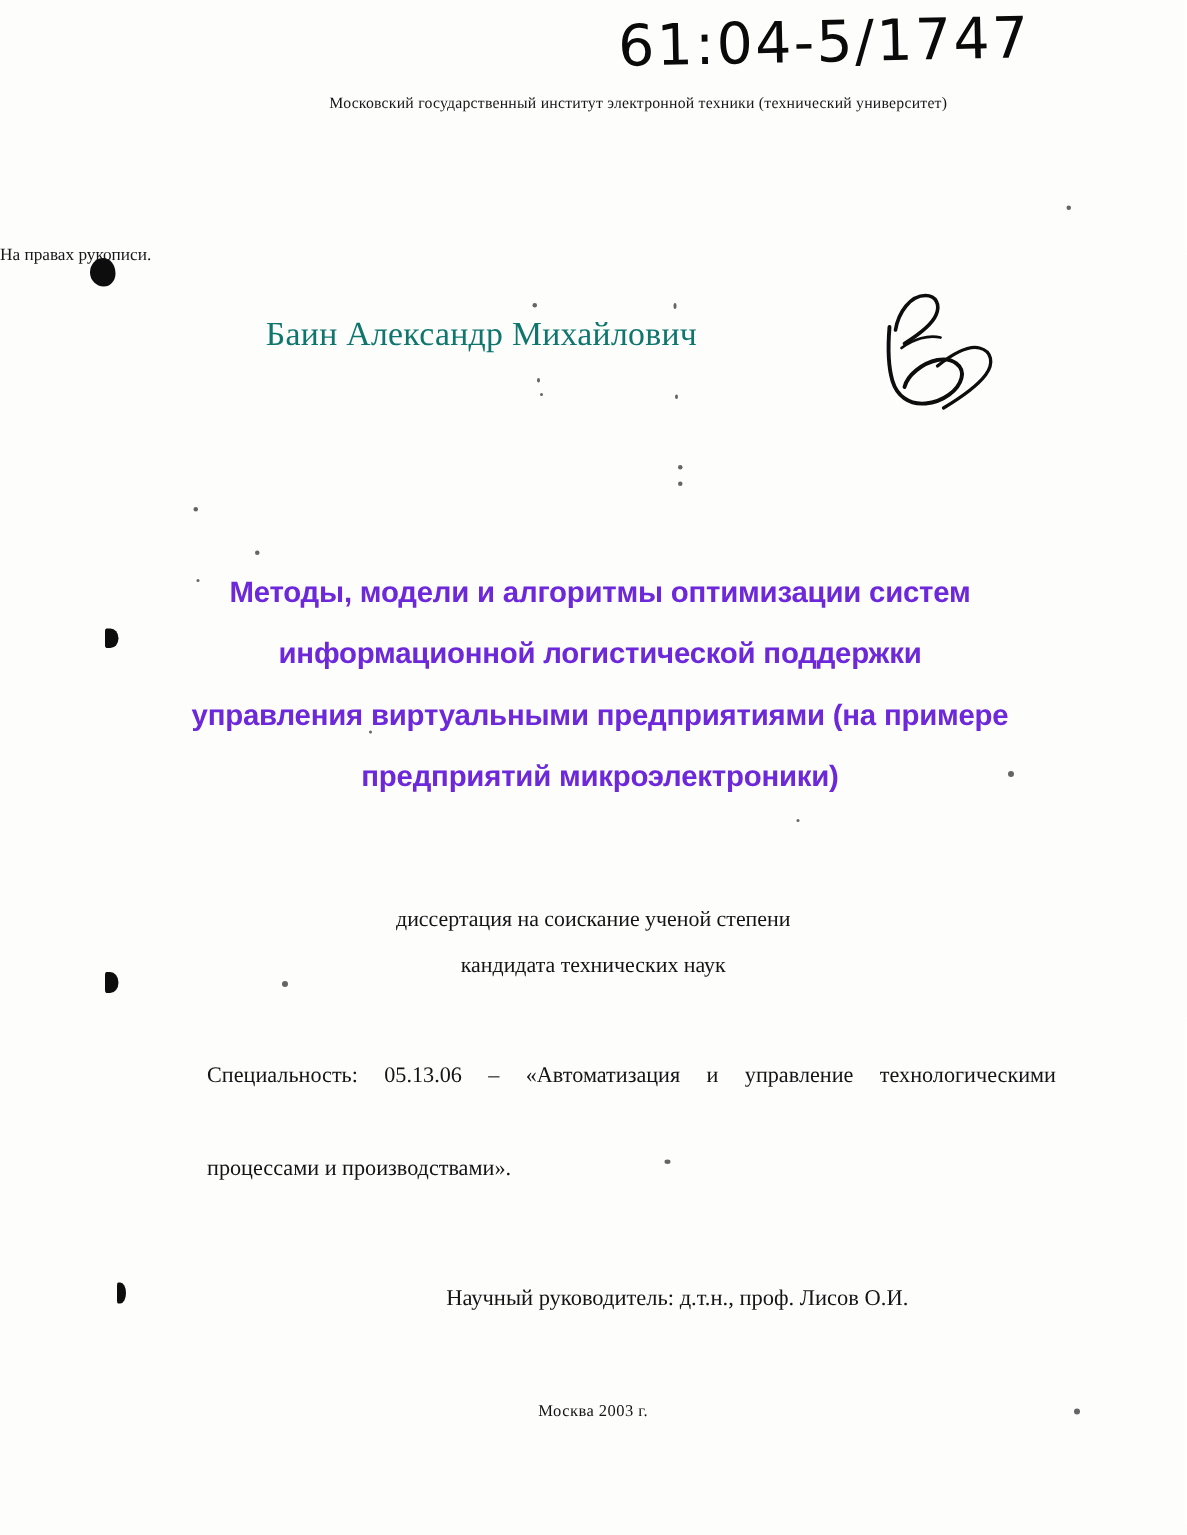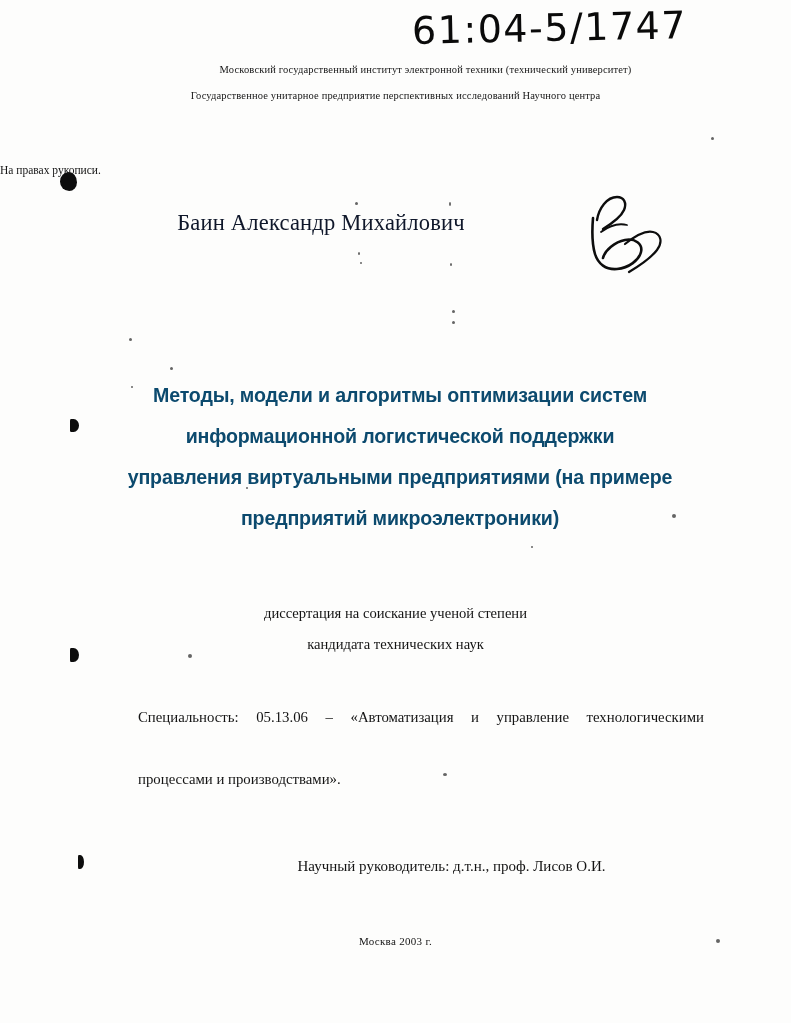--- a/index.html
+++ b/index.html
@@ -74,21 +74,21 @@
 
   
   #author-name {
     position: absolute;
     left: 0;
     width: 642px;
     top: 210px;
     text-align: center;
     font-size: 22.5px;
     letter-spacing: .2px;
-    color: #0f172a;
+    color: #0f766e;
   }
   #signature {
     position: absolute;
     left: 583px;
     top: 192px;
     width: 92px;
     height: 82px;
   }
   #signature svg { display: block; }
 
@@ -97,21 +97,21 @@
     position: absolute;
     left: 120px;
     top: 375px;
     width: 560px;
     text-align: center;
     font-family: "Liberation Sans", "DejaVu Sans", sans-serif;
     font-weight: bold;
     font-size: 19.6px;
     line-height: 41px;
     letter-spacing: -.15px;
-    color: #0c4a6e;
+    color: #6d28d9;
   }
   #title-block .tline { display: block; white-space: nowrap; }
 
   
   #degree-block {
     position: absolute;
     left: 0;
     width: 791px;
     top: 598px;
     text-align: center;
@@ -193,21 +193,20 @@
   <div class="speck" style="left:131px; top:386px; width:2px; height:2px;"></div>
   <div class="speck" style="left:188px; top:654px; width:4px; height:4px;"></div>
   <div class="speck" style="left:443px; top:773px; width:4px; height:3px;"></div>
   <div class="speck" style="left:716px; top:939px; width:4px; height:4px;"></div>
   <div class="speck" style="left:246px; top:487px; width:2px; height:2px;"></div>
   <div class="speck" style="left:531px; top:546px; width:2px; height:2px;"></div>
 
   <div id="hand-number">61:04-5/1747</div>
 
   <div class="inst-line" id="inst-1">Московский государственный институт электронной техники (технический университет)</div>
-  <div class="inst-line" id="inst-2">Государственное унитарное предприятие перспективных исследований Научного центра</div>
 
   <div id="manuscript-note">На правах рукописи.</div>
 
   <div id="author-name">Баин Александр Михайлович</div>
 
   <div id="signature">
     <svg width="92" height="82" viewBox="0 0 92 82" fill="none" xmlns="http://www.w3.org/2000/svg">
       <path d="M14 28 C16 16, 24 5, 34 5 C41 5, 44 11, 41 18 C38 25, 28 32, 20 37" stroke="#0d0d0d" stroke-width="2.4" stroke-linecap="round" fill="none"></path>
       <path d="M10 26 C9 38, 9 52, 12 62 C15 72, 23 78, 34 77 C46 76, 56 68, 58 60
                C60 52, 52 46, 42 48 C32 50, 22 58, 20 66" stroke="#0d0d0d" stroke-width="2.6" stroke-linecap="round" fill="none"></path>

